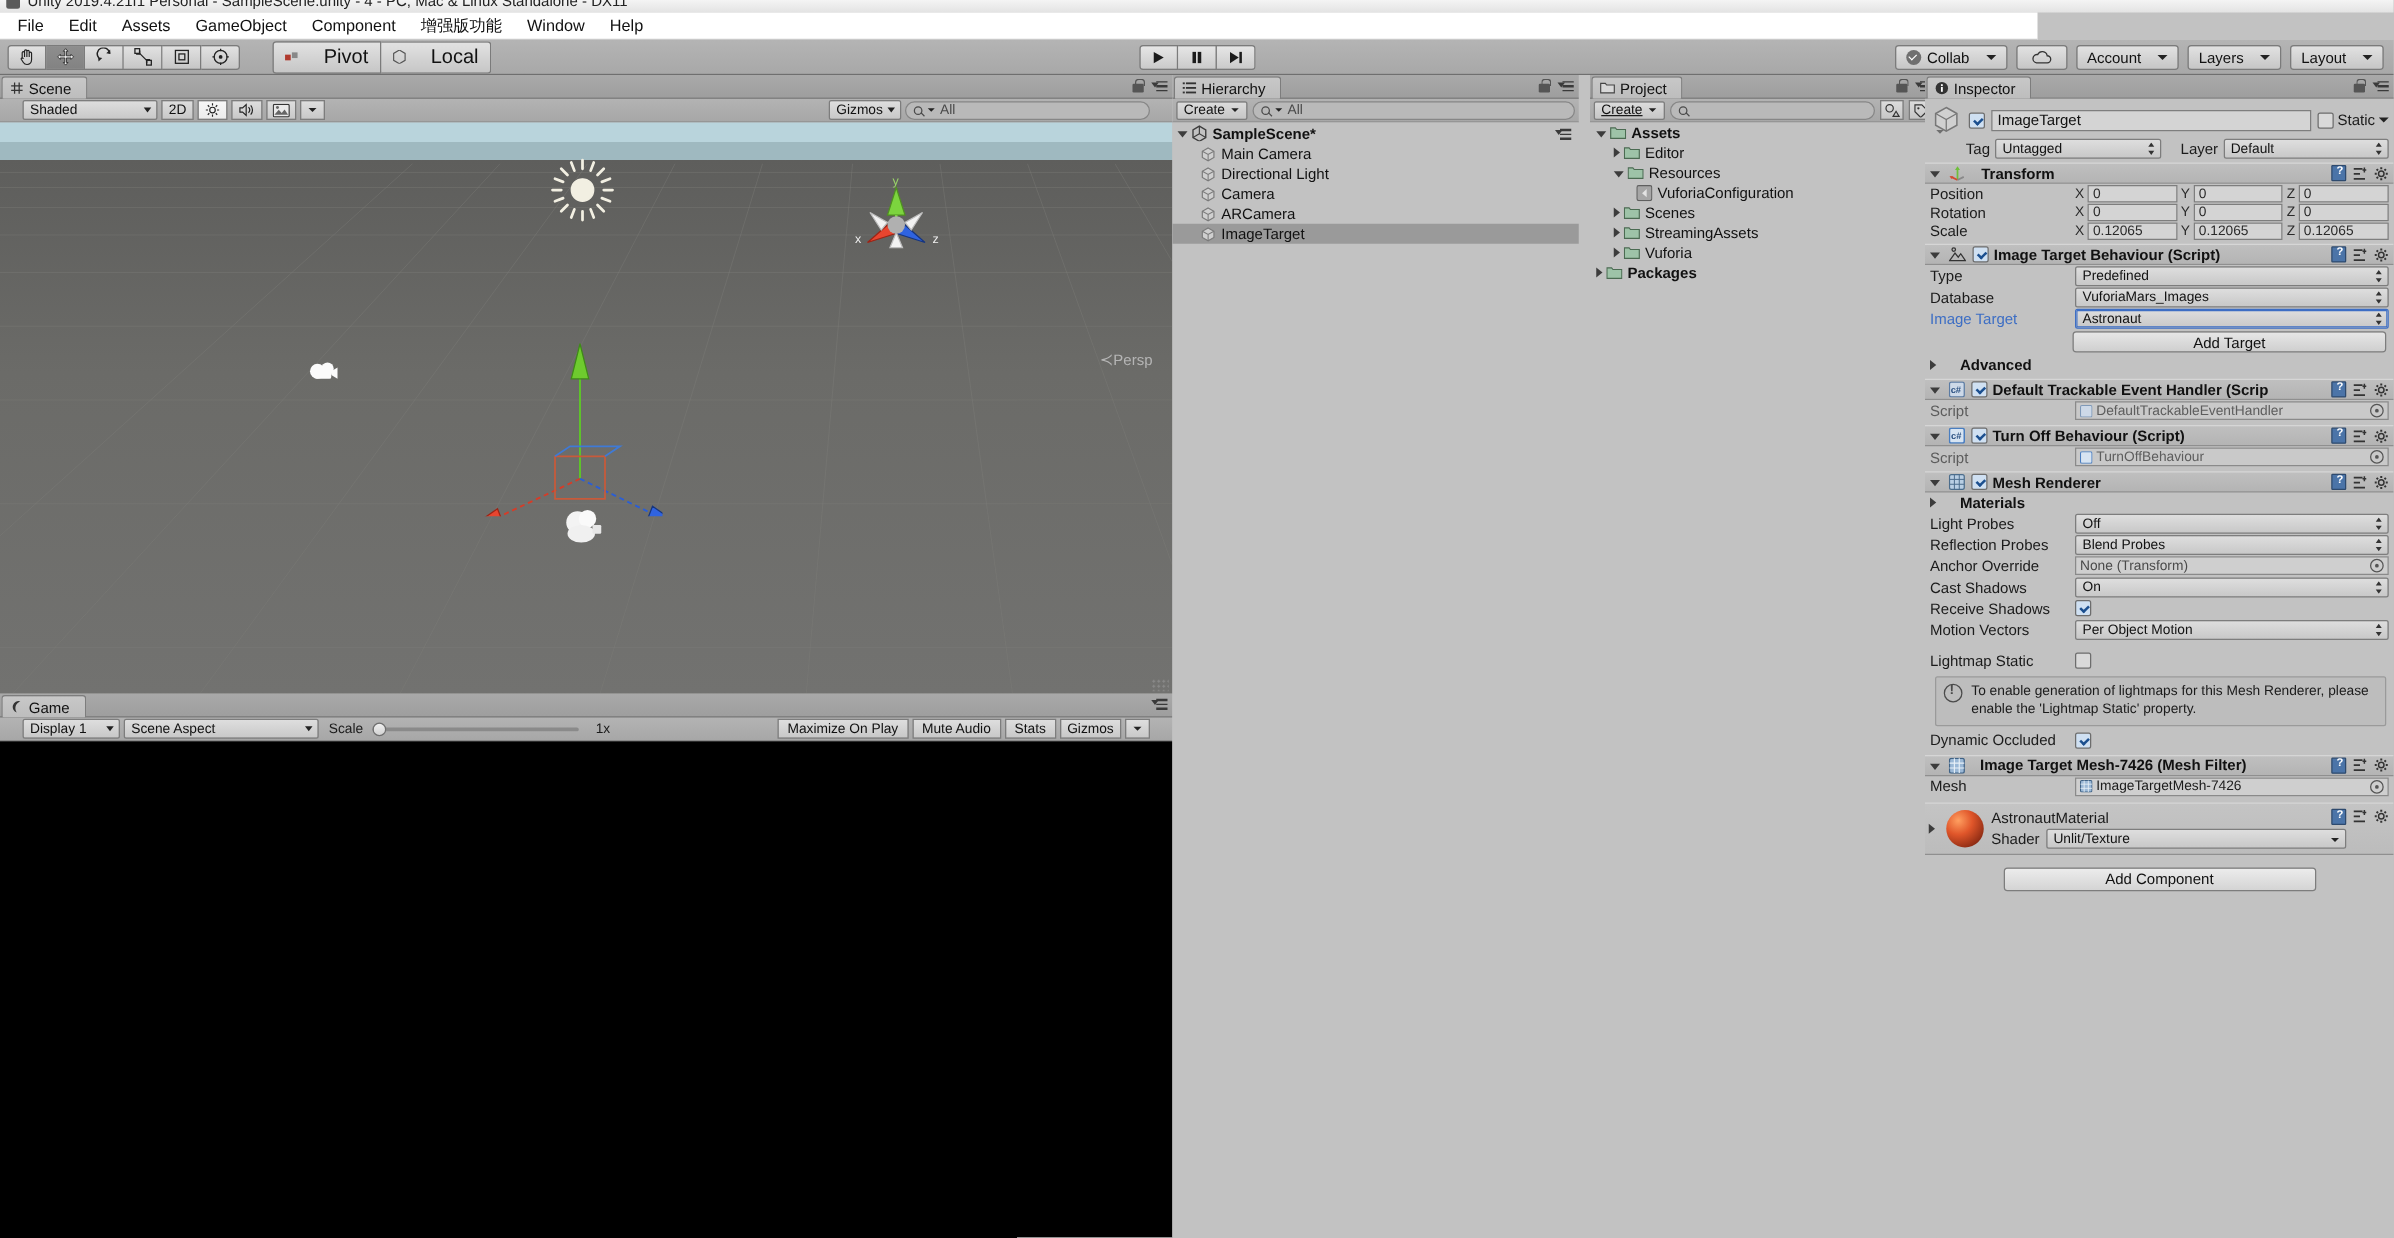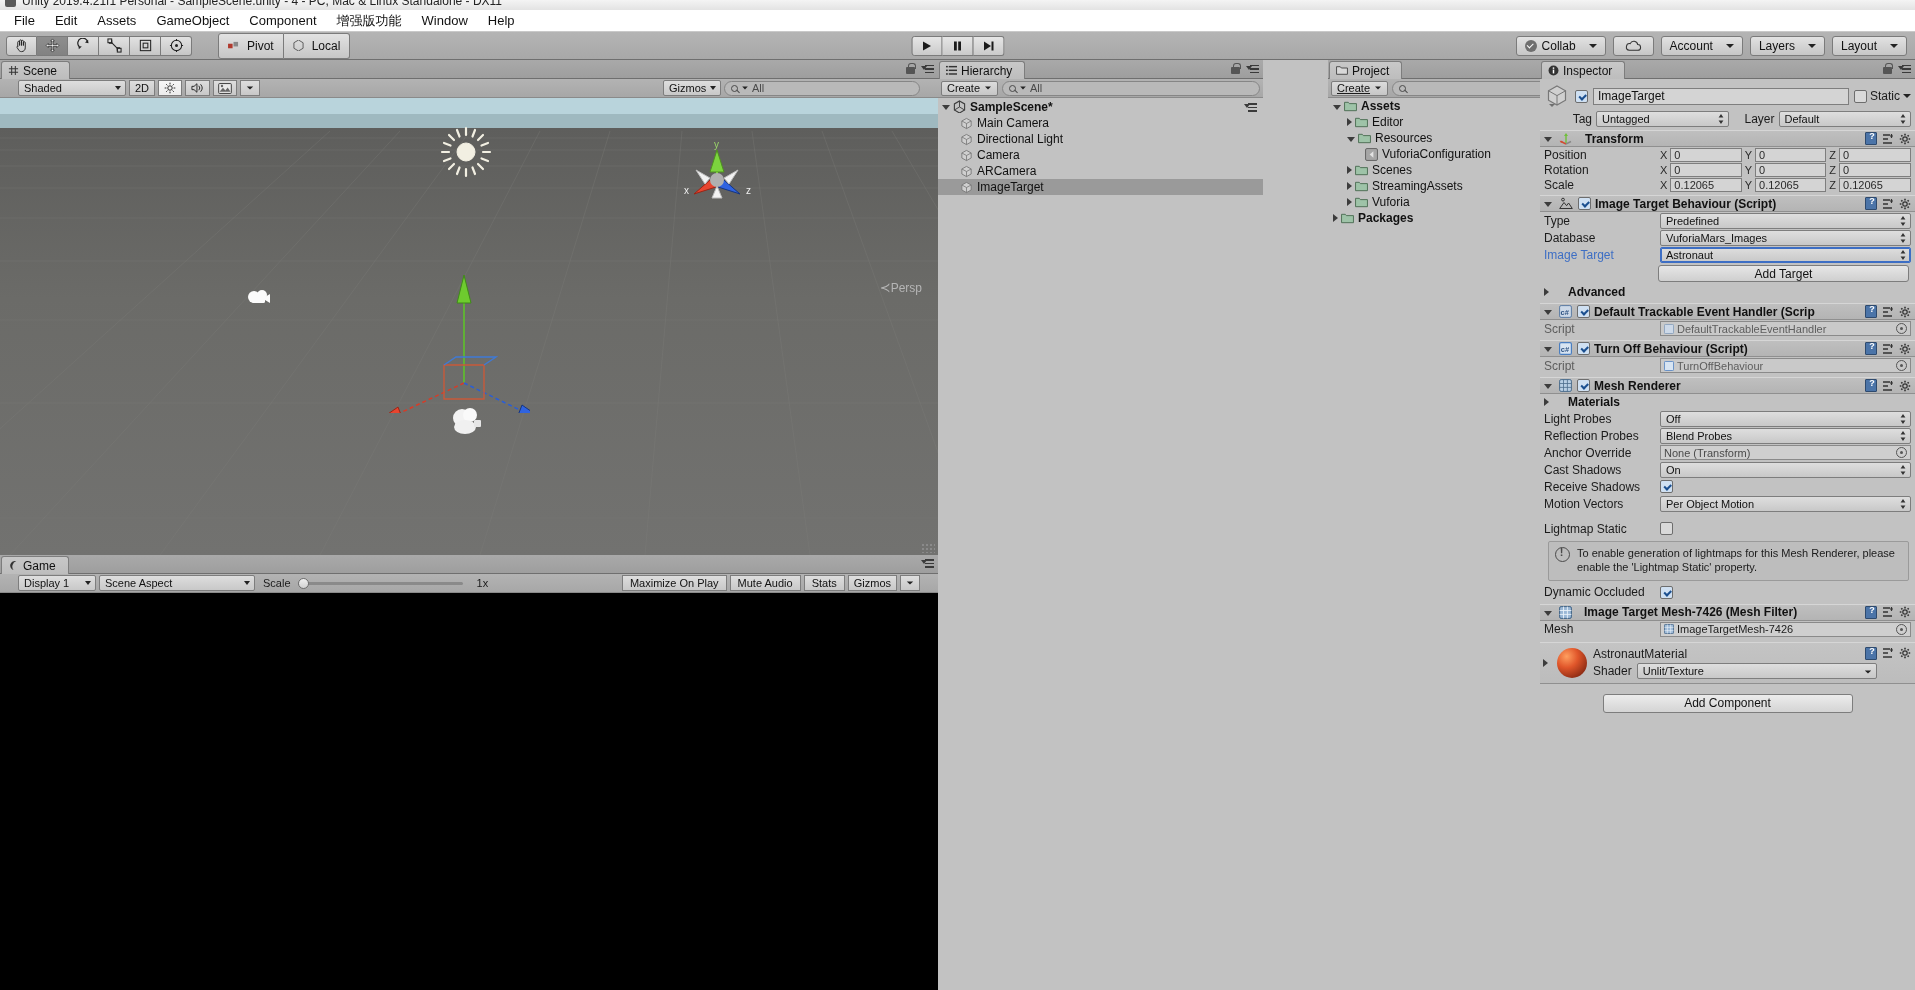--- a/index.html
+++ b/index.html
@@ -21,21 +21,21 @@
   .titlebar .ttxt{
     position:absolute; left:22px; top:-6px; font-size:12px; color:#222; white-space:nowrap;
   }
   .titlebar .tico{
     position:absolute; left:5px; top:-4px; width:11px;height:11px;
     background:#5a5a5a; border-radius:2px;
   }
 
   
   .menubar{
-    position:absolute; left:0; top:10px; width:1915px; height:22px;
+    position:absolute; left:0; top:10px; width:1630px; height:22px;
     background:#ffffff; border-bottom:1px solid #c9c9c9;
     display:flex; align-items:center; padding-left:4px;
   }
   .menubar .mi{
     padding:2px 10px; font-size:13px; color:#111; cursor:default; line-height:16px;
   }
 
   
   .toolbar{
     position:absolute; left:0; top:32px; width:1915px; height:28px;
@@ -53,21 +53,21 @@
   }
   .tbtn:first-child{ border-left-width:1px; border-radius:3px 0 0 3px;}
   .tbtn:last-child{ border-radius:0 3px 3px 0;}
   .tbtn.active{ background:linear-gradient(#8e8e8e,#828282); }
   .tbtn svg{ display:block; }
 
   .pivbtn{
     height:20px; padding:12px 9px;
     background:linear-gradient(#e2e2e2,#c6c6c6);
     border:1px solid #7b7b7b; border-left-width:0;
-    display:flex; align-items:center; gap:8px; font-size:12px; color:#111;
+    display:flex; align-items:center; gap:20px; font-size:16px; color:#111;
   }
   .pivbtn:first-child{ border-left-width:1px; border-radius:3px 0 0 3px;}
   .pivbtn:last-child{ border-radius:0 3px 3px 0;}
 
   .playgroup{
     position:absolute; left:50%; transform:translateX(-50%);
     display:flex;
   }
   .playbtn{
     width:31px;height:20px;
@@ -235,21 +235,21 @@
   }
   .arrow.open{
     border-left:4px solid transparent;border-right:4px solid transparent;
     border-top:5px solid #3c3c3c; border-bottom:none; margin-top:2px;
   }
   .cubeico{ width:13px;height:13px; flex:none; margin-right:4px; }
   .unityico{ width:13px;height:13px; flex:none; margin-right:4px; }
   .sceneRow{ font-weight:bold; position:relative; }
 
   
-  #project-panel{ left:1328px; top:60px; width:277px; height:930px;text-decoration:underline; }
+  #project-panel{ left:1272px; top:60px; width:277px; height:930px;text-decoration:underline; }
   .pbody{ position:absolute; left:0; top:38px; right:0; bottom:0; background:#c2c2c2; }
   .folderico{
     width:13px;height:11px; flex:none; margin-right:4px;
   }
 
   
   #inspector-panel{ left:1540px; top:60px; width:375px; height:930px; }
   .ibody{
     position:absolute; left:0; top:19px; right:0; bottom:0;
     background:#c2c2c2; overflow:hidden;

